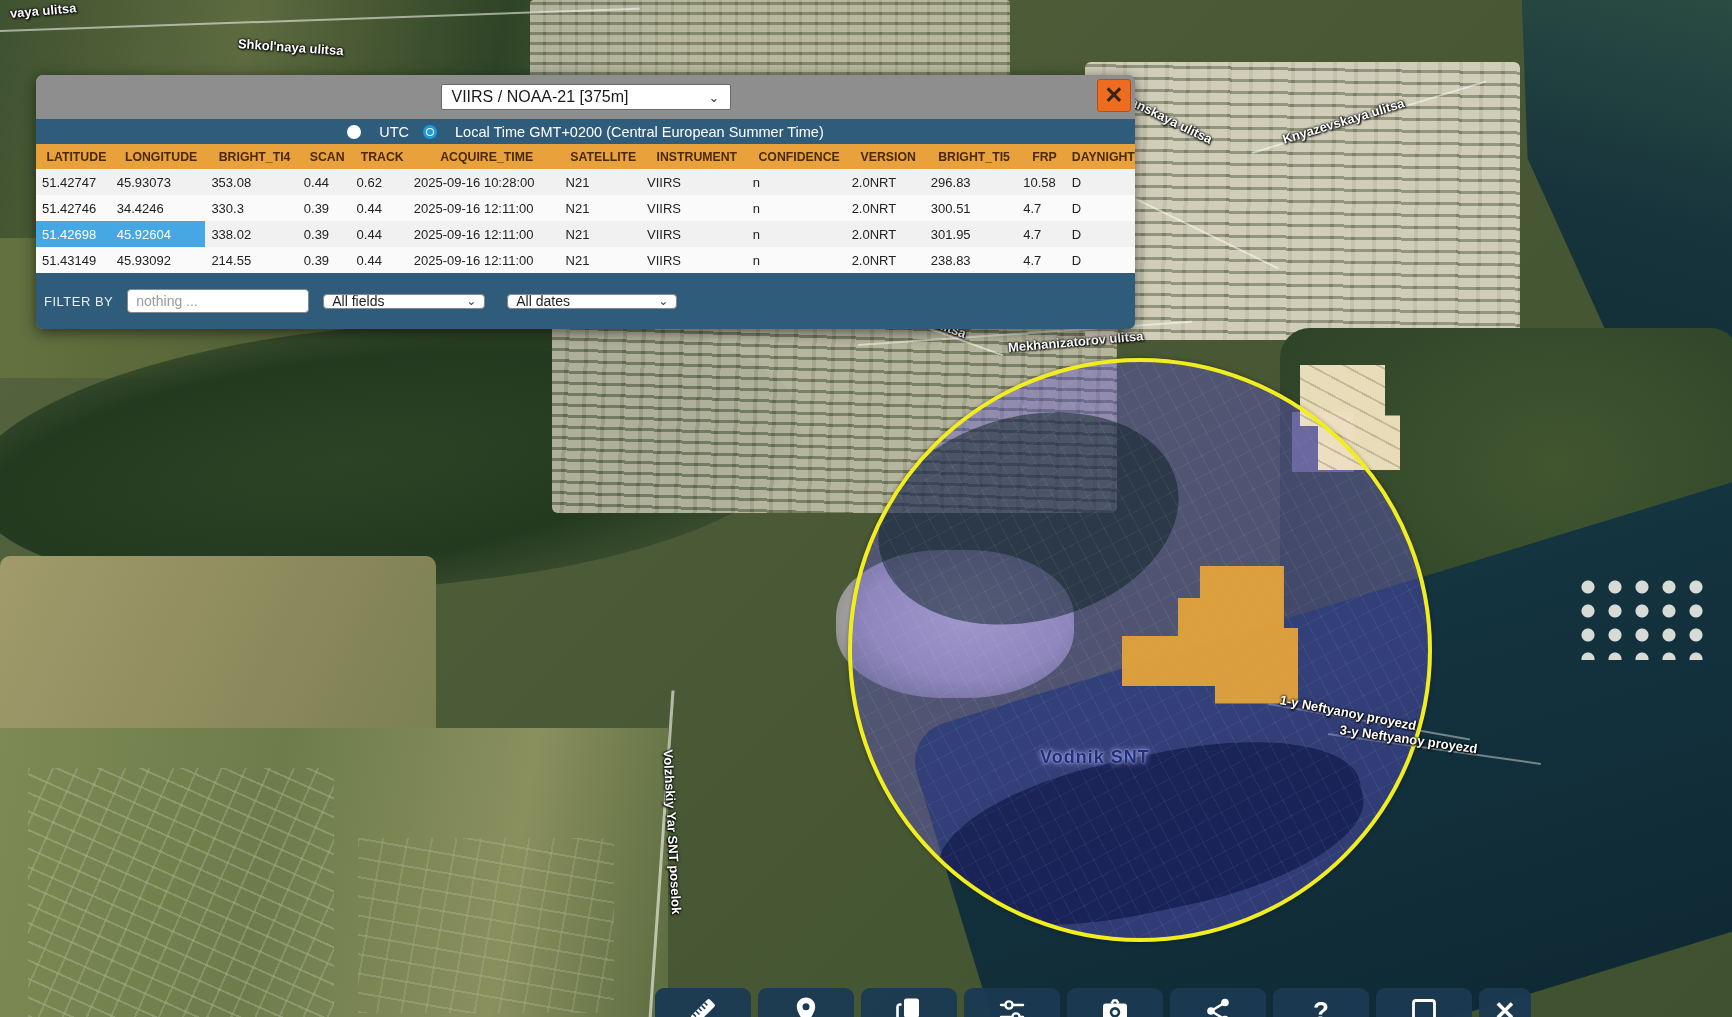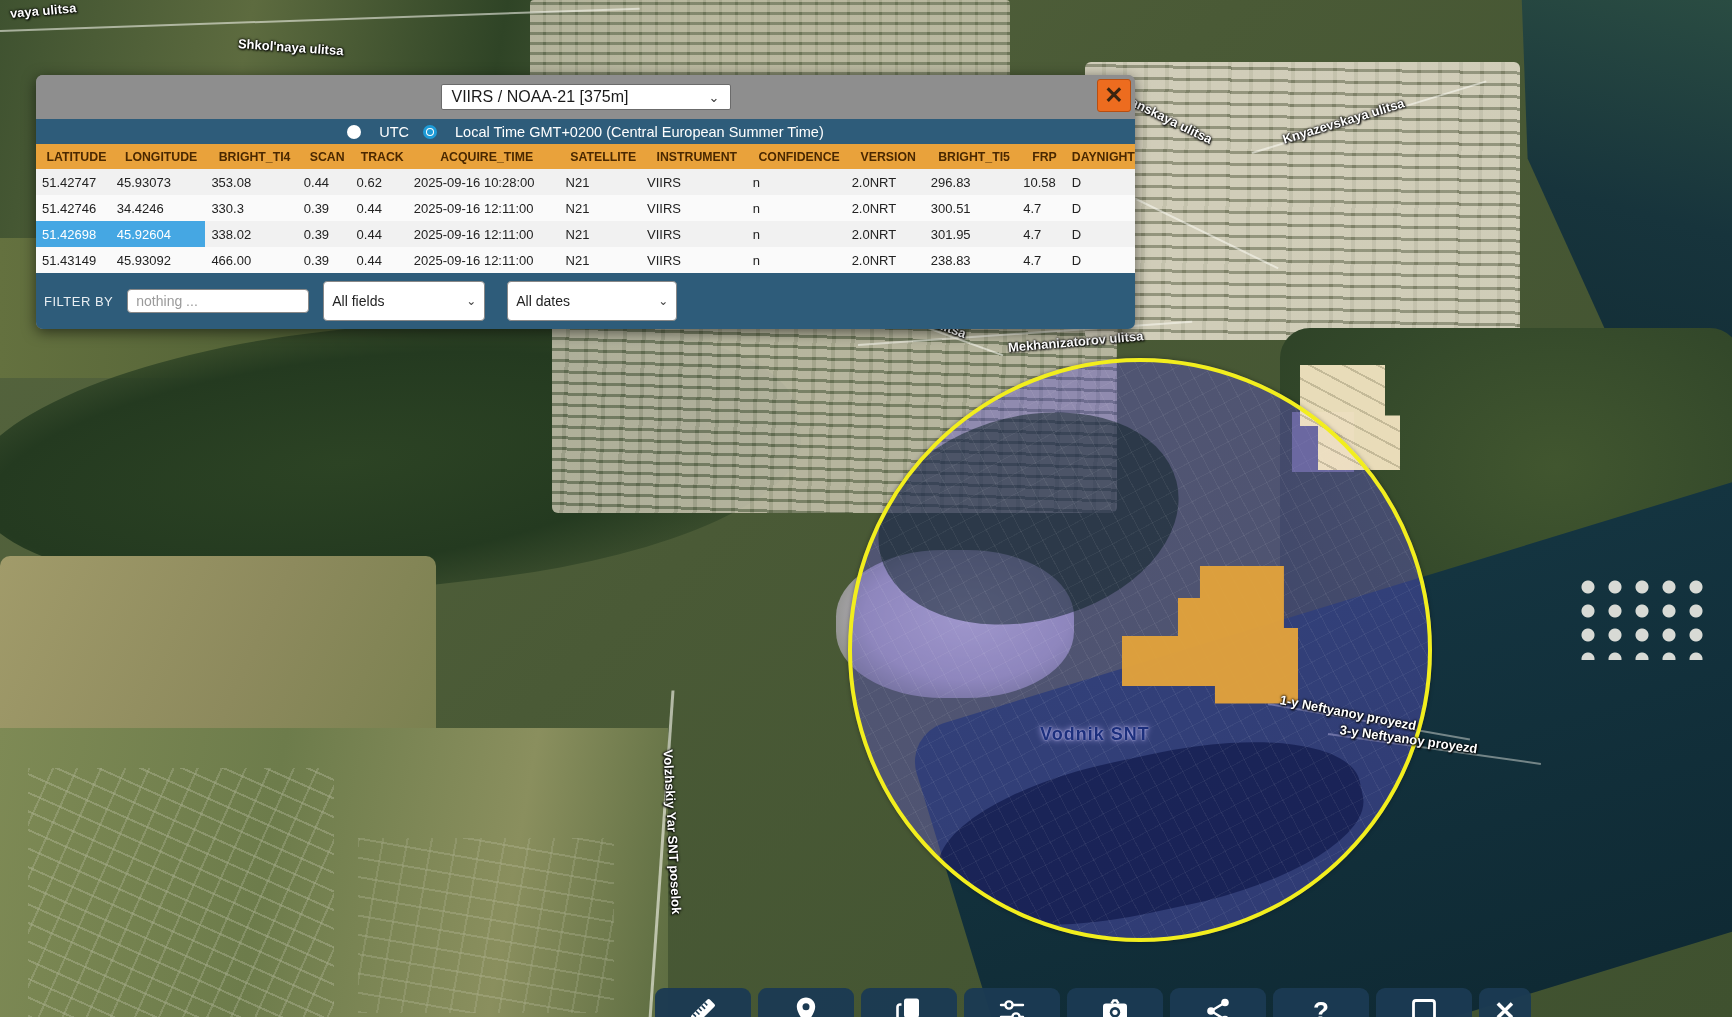--- a/index.html
+++ b/index.html
@@ -104,21 +104,21 @@
   table.det tr:nth-child(even) td{background:#fafafa;}
   table.det td.hl{background:#45a7e3 !important;color:#fff;}
   col.c1{width:68px}col.c2{width:86px}col.c3{width:84px}col.c4{width:48px}col.c5{width:52px}
   col.c6{width:138px}col.c7{width:74px}col.c8{width:96px}col.c9{width:90px}col.c10{width:72px}
   col.c11{width:84px}col.c12{width:44px}col.c13{width:63px}
   .p-filter{height:56px;background:#2e5c7a;display:flex;align-items:center;gap:14px;padding:0 8px;}
   .p-filter .flabel{color:#e8eef2;font-size:13px;letter-spacing:.5px;}
   .f-input{width:182px;height:24px;border:1px solid #888;border-radius:4px;background:#fff;
     font-size:14px;padding:0 8px;color:#222;font-family:"Liberation Sans",sans-serif;}
   .f-input::placeholder{color:#9a9a9a;}
-  .f-select{height:40px;background:#fff;border:1px solid #888;border-radius:4px;display:flex;
+  .f-select{height:15px;background:#fff;border:1px solid #888;border-radius:4px;display:flex;
     align-items:center;padding:0 8px;font-size:14px;color:#222;cursor:pointer;}
   .f-select .chev{margin-left:auto;font-size:12px;color:#444;}
   .fs1{width:162px;}  .fs2{width:170px;margin-left:8px;}
 
   
   .toolbar{position:absolute;left:655px;top:988px;display:flex;gap:7px;z-index:30;}
   .tb-btn{width:96px;height:60px;background:rgba(27,58,82,.96);border-radius:9px 9px 0 0;
     display:flex;justify-content:center;padding-top:7px;cursor:pointer;}
   .tb-btn.tb-small{width:52px;}
   .tb-ico{width:32px;height:32px;display:block;color:#fff;font-size:26px;font-weight:bold;
@@ -168,21 +168,21 @@
 
   <div class="mlabel" style="left:10px;top:6px;transform:rotate(-5deg);">vaya ulitsa</div>
   <div class="mlabel" style="left:238px;top:36px;transform:rotate(4deg);">Shkol'naya ulitsa</div>
   <div class="mlabel" style="left:1112px;top:84px;transform:rotate(26deg);">Bryanskaya ulitsa</div>
   <div class="mlabel" style="left:1283px;top:132px;transform:rotate(-17deg);">Knyazevskaya ulitsa</div>
   <div class="mlabel" style="left:893px;top:300px;transform:rotate(20deg);">atorov ulitsa</div>
   <div class="mlabel" style="left:1008px;top:340px;transform:rotate(-5deg);">Mekhanizatorov ulitsa</div>
   <div class="mlabel" style="left:668px;top:742px;transform:rotate(87deg);">Volzhskiy Yar SNT poselok</div>
   <div class="mlabel" style="left:1280px;top:692px;transform:rotate(11deg);">1-y Neftyanoy proyezd</div>
   <div class="mlabel" style="left:1340px;top:722px;transform:rotate(8deg);">3-y Neftyanoy proyezd</div>
-  <div class="place" style="left:1040px;top:724px;">Vodnik SNT</div>
+  <div class="place" style="left:1040px;top:747px;">Vodnik SNT</div>
 </div>
 
 <div class="panel">
   <div class="p-head">
     <div class="ds-select">
       <span>VIIRS / NOAA-21 [375m]</span>
       <span class="chev">⌄</span>
     </div>
     <div class="p-close">
       <span>✕</span>
@@ -275,21 +275,21 @@
           <td>VIIRS</td>
           <td>n</td>
           <td>2.0NRT</td>
           <td>301.95</td>
           <td>4.7</td>
           <td>D</td>
         </tr>
         <tr>
           <td>51.43149</td>
           <td>45.93092</td>
-          <td>466.00</td>
+          <td>214.55</td>
           <td>0.39</td>
           <td>0.44</td>
           <td>2025-09-16 12:11:00</td>
           <td>N21</td>
           <td>VIIRS</td>
           <td>n</td>
           <td>2.0NRT</td>
           <td>238.83</td>
           <td>4.7</td>
           <td>D</td>

